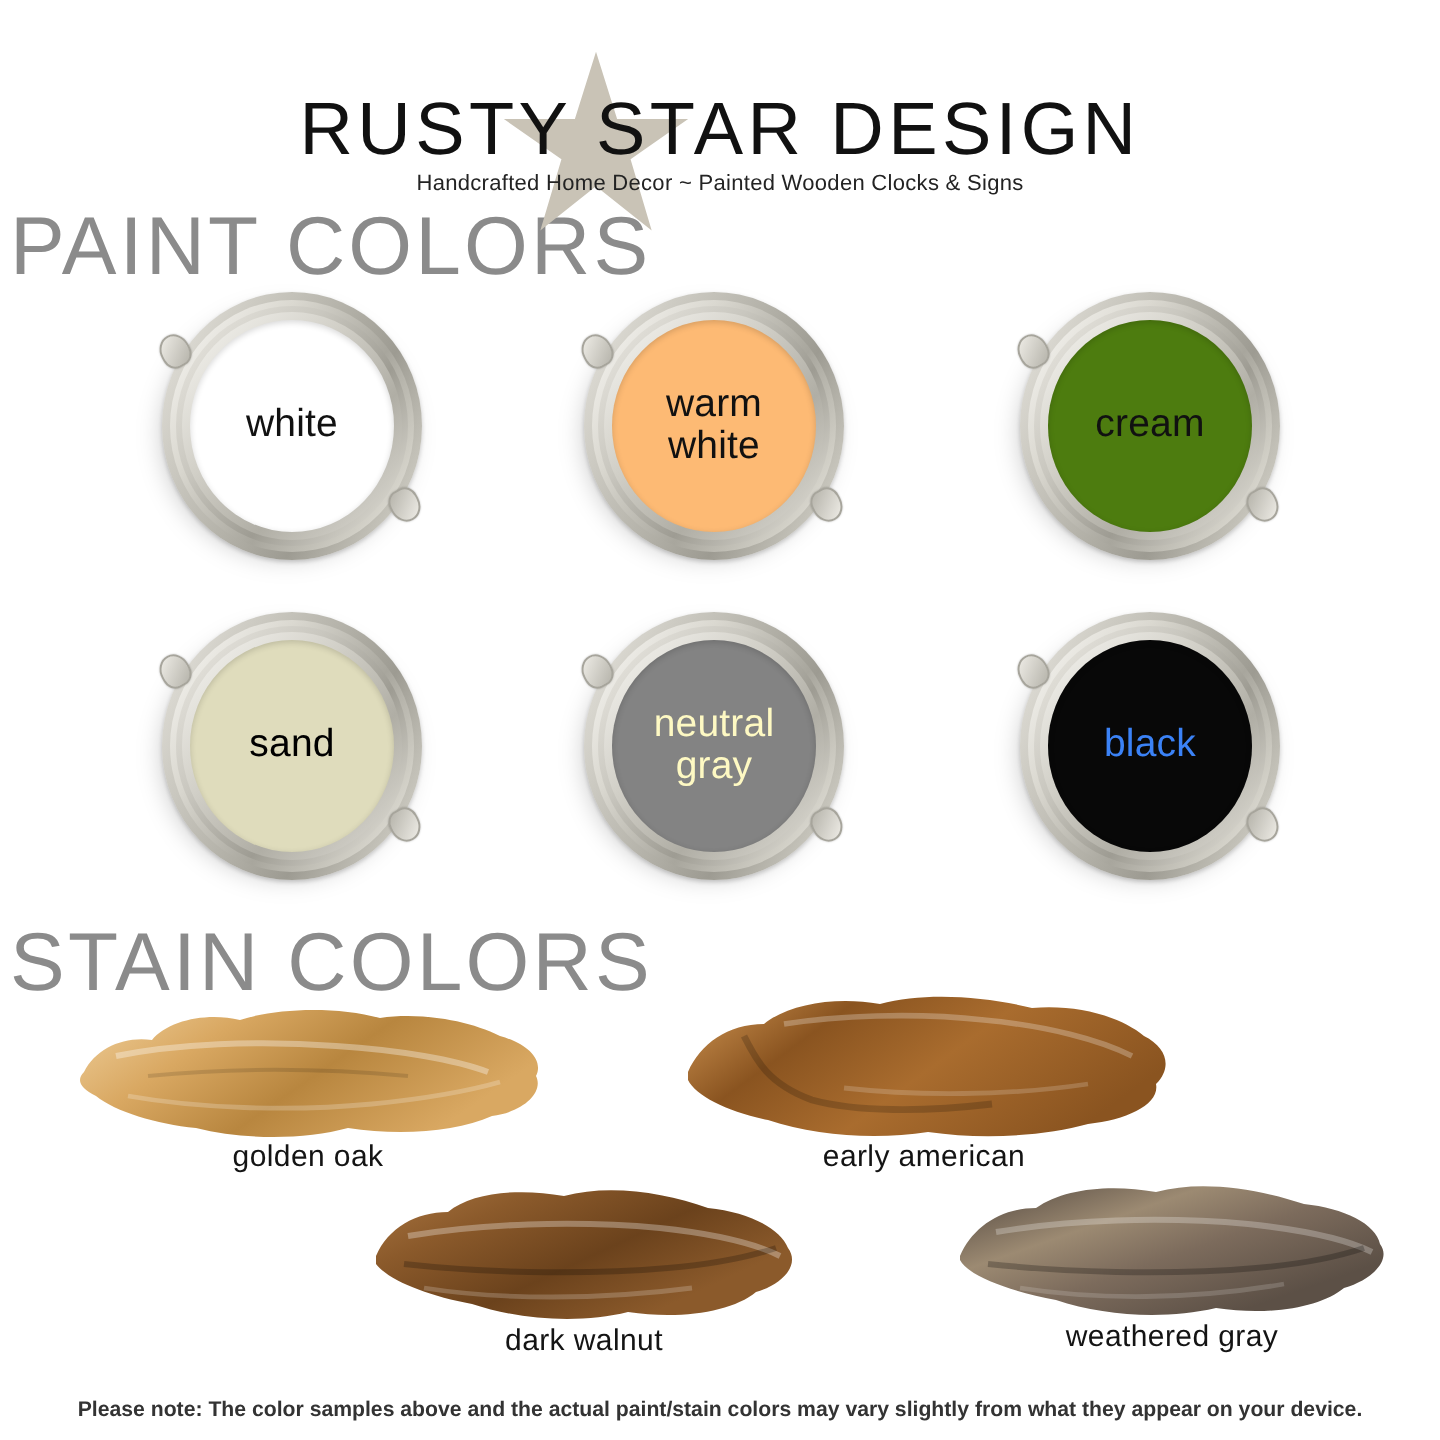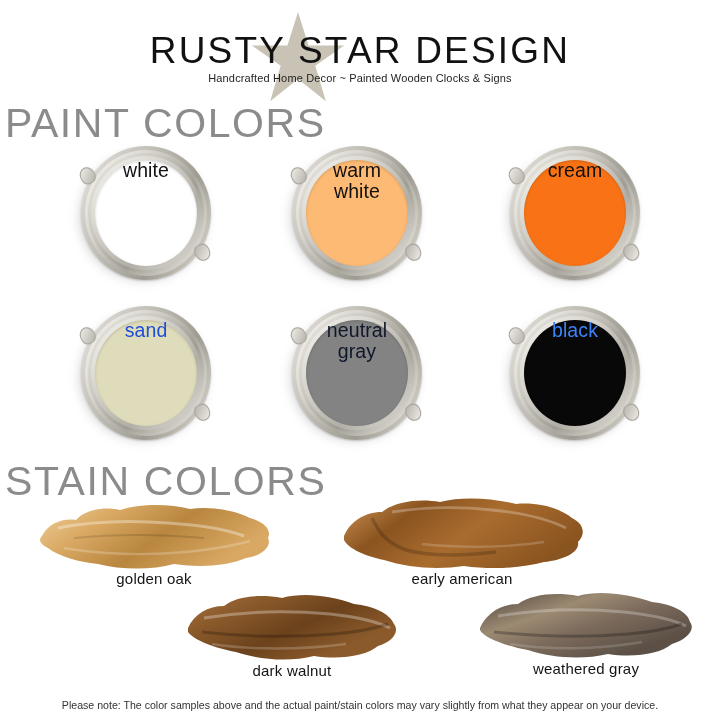--- a/index.html
+++ b/index.html
@@ -18,21 +18,21 @@
   .page {
     position: relative;
     width: 720px;
     height: 720px;
   }
 
   
   .header {
     position: absolute;
     left: 0;
-    top: 4px;
+    top: 18px;
     width: 612px;
     height: 96px;
   }
   .brand-star {
     position: absolute;
     left: 50%;
     top: 6px;
     width: 96px;
     height: 96px;
     margin-left: -8px;
@@ -136,21 +136,21 @@
   }
   .can-face {
     position: absolute;
     left: 21px;
     top: 18px;
     width: 102px;
     height: 106px;
     border-radius: 50%;
     box-shadow: inset 0 1px 3px rgba(0,0,0,0.16);
     display: flex;
-    align-items: flex-start;
+    align-items: center;
     justify-content: center;
   }
   .can-label {
     text-align: center;
     font-size: 19.5px;
     font-weight: 400;
     line-height: 1.08;
     letter-spacing: 0.1px;
     pointer-events: none;
   }
@@ -181,21 +181,21 @@
   }
 
   
   .footer-note {
     position: absolute;
     left: 0;
     top: 699px;
     width: 720px;
     text-align: center;
     font-size: 10.6px;
-    font-weight: 400;
+    font-weight: 700;
     color: #333333;
     white-space: nowrap;
   }
 </style>
 </head>
 <body>
 
 <div class="page">
 
   <div class="header">
@@ -238,52 +238,52 @@
     <div class="ear ear-tl"></div>
     <div class="ear ear-br"></div>
   </div>
 
   <div class="can" style="left:503px; top:142px;">
     <div class="can-shadow"></div>
     <div class="rim-outer"></div>
     <div class="rim-mid"></div>
     <div class="rim-inner"></div>
     <div class="rim-lip"></div>
-    <div class="can-face" style="background: #f97316;">
+    <div class="can-face" style="background: #4d7c0f;">
       <div class="can-label" style="color: rgb(17, 17, 17);">
         <span>cream</span>
       </div>
     </div>
     <div class="ear ear-tl"></div>
     <div class="ear ear-br"></div>
   </div>
 
   <div class="can" style="left:74px; top:302px;">
     <div class="can-shadow"></div>
     <div class="rim-outer"></div>
     <div class="rim-mid"></div>
     <div class="rim-inner"></div>
     <div class="rim-lip"></div>
     <div class="can-face" style="background: rgb(223, 220, 188);">
-      <div class="can-label" style="color: #1d4ed8;">
+      <div class="can-label" style="color: #000000;">
         <span>sand</span>
       </div>
     </div>
     <div class="ear ear-tl"></div>
     <div class="ear ear-br"></div>
   </div>
 
   <div class="can" style="left:285px; top:302px;">
     <div class="can-shadow"></div>
     <div class="rim-outer"></div>
     <div class="rim-mid"></div>
     <div class="rim-inner"></div>
     <div class="rim-lip"></div>
     <div class="can-face" style="background: rgb(131, 131, 131);">
-      <div class="can-label" style="color: #0f172a;">
+      <div class="can-label" style="color: #fef9c3;">
         <span>neutral</span><br>
         <span>gray</span>
       </div>
     </div>
     <div class="ear ear-tl"></div>
     <div class="ear ear-br"></div>
   </div>
 
   <div class="can" style="left:503px; top:302px;">
     <div class="can-shadow"></div>

